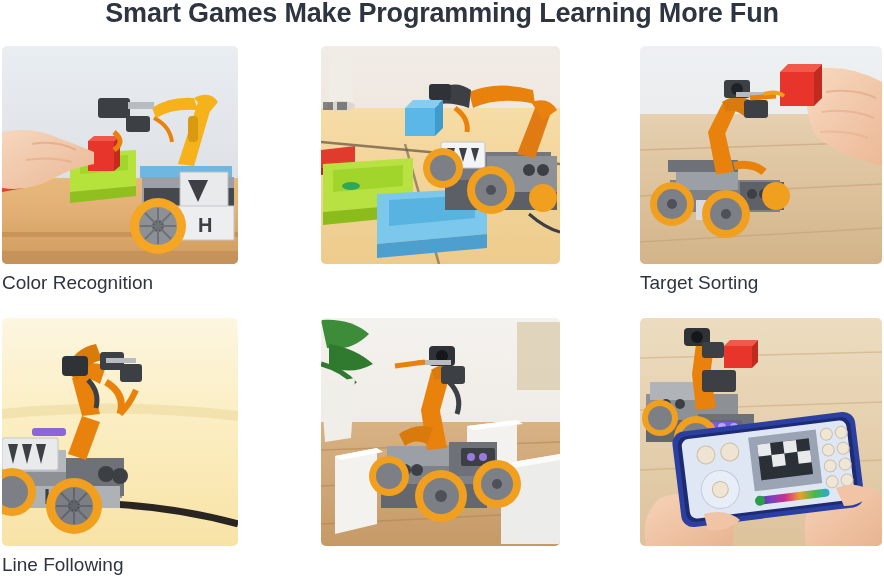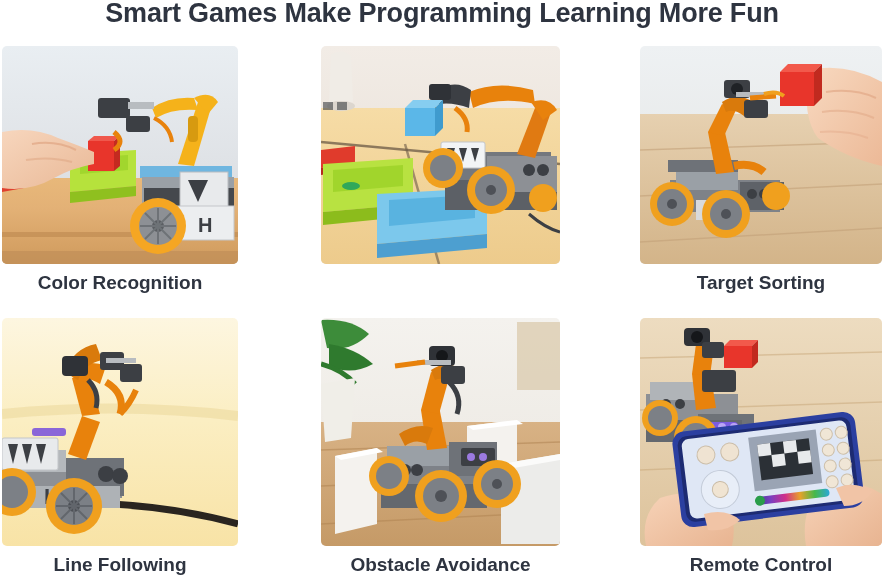--- a/index.html
+++ b/index.html
@@ -64,23 +64,23 @@
     width: 100%;
     height: 218px;
     border-radius: 5px;
     overflow: hidden;
   }
   .caption {
     position: absolute;
     top: 224px;
     left: 0;
     width: 100%;
-    text-align: center;
+    text-align: left;
     font-size: 19px;
-    font-weight: bold;
+    font-weight: normal;
     color: #2e3440;
     line-height: 26px;
     white-space: nowrap;
   }
   .row-2 .photo { height: 228px; }
   .row-2 .caption { top: 234px; }
 
   svg.scene { display: block; width: 100%; height: 100%; }
 </style>
 </head>
@@ -418,21 +418,20 @@
             <path d="M78 116 Q96 104 112 110 L106 126 Q94 120 84 128 Z" fill="#d97a0c"></path>
             <path d="M110 52 Q124 42 138 50 L132 66 Q122 58 114 62 Z" fill="#d97a0c"></path>
             <rect x="108" y="28" width="26" height="20" rx="4" fill="#2f3237"></rect>
             <circle cx="121" cy="38" r="6" fill="#15171a"></circle>
             <rect x="120" y="48" width="24" height="18" rx="3" fill="#3c3f44"></rect>
             <rect x="96" y="42" width="34" height="5" fill="#b8bcc0"></rect>
             <path d="M74 48 L104 44" stroke="#e8820c" stroke-width="5" fill="none"></path>
             <path d="M128 64 Q142 78 136 96" stroke="#3c3f44" stroke-width="5" fill="none"></path>
           </svg>
         </div>
-        <div class="caption">Obstacle Avoidance</div>
       </div>
 
       <div class="cell cell-c">
         <div class="photo">
           <svg class="scene" viewBox="0 0 242 228" preserveAspectRatio="xMidYMid slice">
             <defs>
               <linearGradient id="g6floor" x1="0" y1="0" x2="0" y2="1">
                 <stop offset="0" stop-color="#eddcc0"></stop>
                   <stop offset="1" stop-color="#ddc39c"></stop>
               </linearGradient>
@@ -514,18 +513,17 @@
               </g>
 
               <rect x="112" y="178" width="74" height="8" rx="4" fill="url(#g6rain)"></rect>
               <circle cx="116" cy="182" r="5" fill="#2a9d4a"></circle>
             </g>
 
             <path d="M196 170 Q216 162 232 174 Q222 188 204 188 Z" fill="#f1c4a6"></path>
             <path d="M64 196 Q86 190 100 202 Q88 214 68 212 Z" fill="#f1c4a6"></path>
           </svg>
         </div>
-        <div class="caption">Remote Control</div>
       </div>
     </div>
 
   </div>
 </div>
 
 </body></html>

